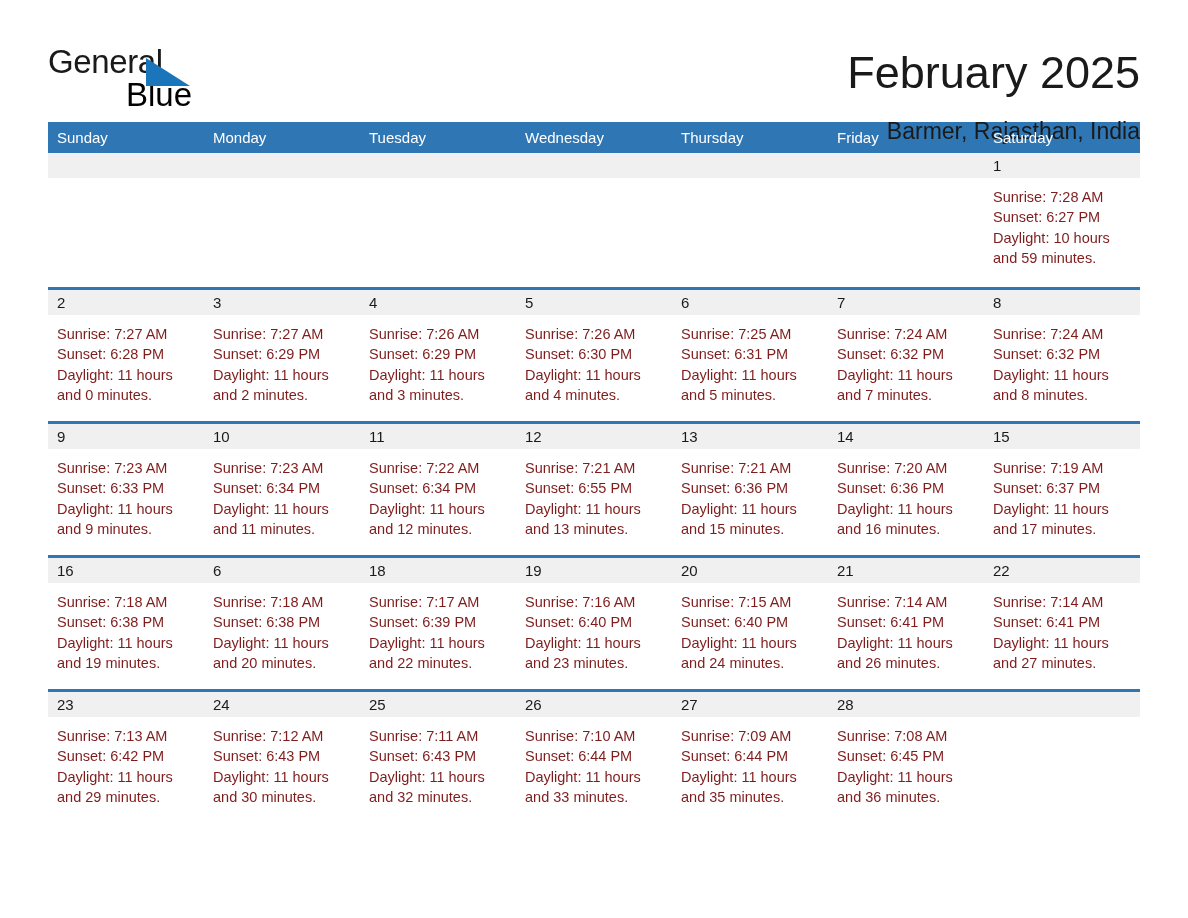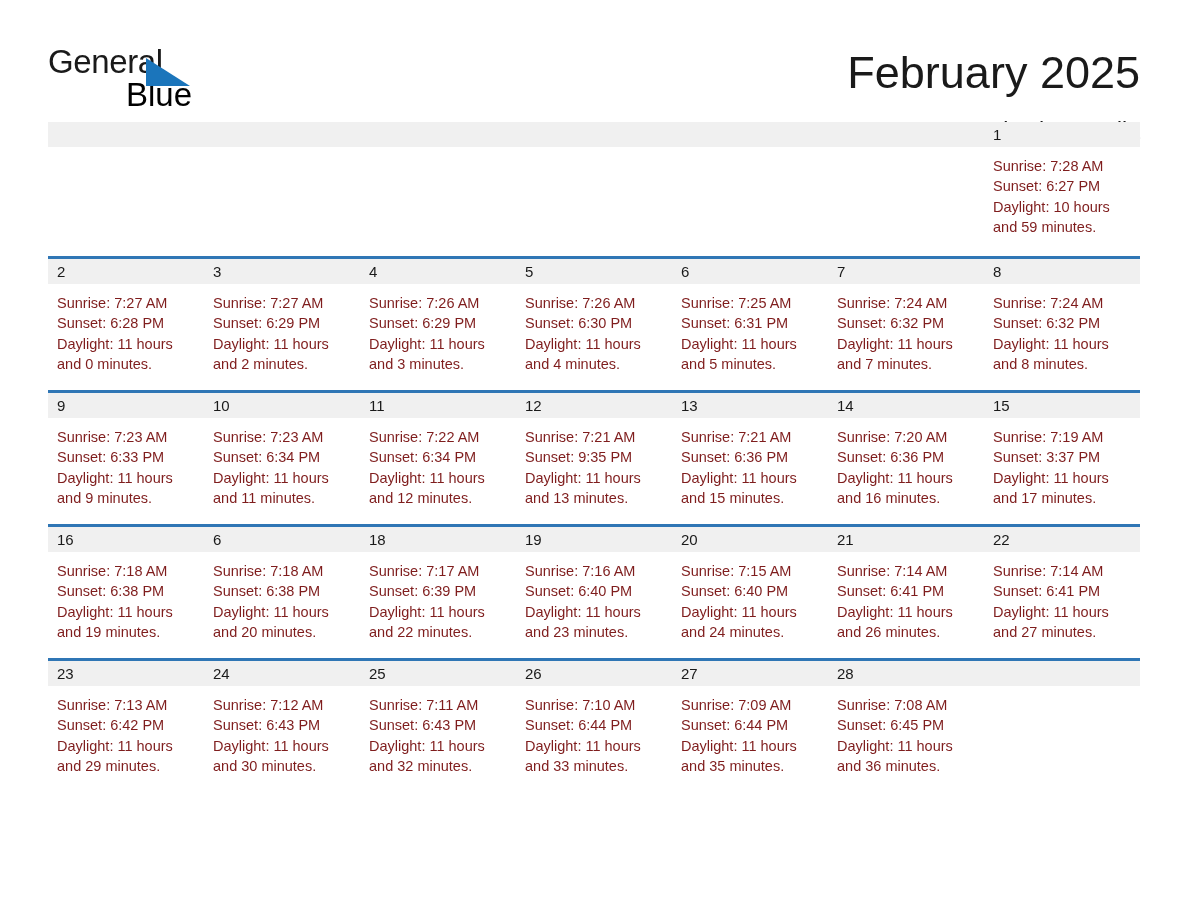--- a/index.html
+++ b/index.html
@@ -140,20 +140,29 @@
       <span class="logo-tri"></span>
       <span class="logo-blue">Blue</span>
     </div>
     <div class="titles">
       <div class="month-title">February 2025</div>
       <div class="location">Barmer, Rajasthan, India</div>
     </div>
   </div>
 
   <div class="calendar">
+    <div class="weekday-row">
+      <div class="weekday">Sunday</div>
+      <div class="weekday">Monday</div>
+      <div class="weekday">Tuesday</div>
+      <div class="weekday">Wednesday</div>
+      <div class="weekday">Thursday</div>
+      <div class="weekday">Friday</div>
+      <div class="weekday">Saturday</div>
+    </div>
     <div id="weeks-container">
         <div class="week-row first">
           <div class="day-cell empty">
             <div class="day-num-band">
               <span class="day-num"></span>
             </div>
           </div>
           <div class="day-cell empty">
             <div class="day-num-band">
               <span class="day-num"></span>
@@ -292,21 +301,21 @@
               <div>Sunset: 6:34 PM</div>
               <div class="daylight">Daylight: 11 hours and 12 minutes.</div>
             </div>
           </div>
           <div class="day-cell">
             <div class="day-num-band">
               <span class="day-num">12</span>
             </div>
             <div class="day-info">
               <div>Sunrise: 7:21 AM</div>
-              <div>Sunset: 9:35 PM</div>
+              <div>Sunset: 6:55 PM</div>
               <div class="daylight">Daylight: 11 hours and 13 minutes.</div>
             </div>
           </div>
           <div class="day-cell">
             <div class="day-num-band">
               <span class="day-num">13</span>
             </div>
             <div class="day-info">
               <div>Sunrise: 7:21 AM</div>
               <div>Sunset: 6:36 PM</div>
@@ -322,21 +331,21 @@
               <div>Sunset: 6:36 PM</div>
               <div class="daylight">Daylight: 11 hours and 16 minutes.</div>
             </div>
           </div>
           <div class="day-cell">
             <div class="day-num-band">
               <span class="day-num">15</span>
             </div>
             <div class="day-info">
               <div>Sunrise: 7:19 AM</div>
-              <div>Sunset: 3:37 PM</div>
+              <div>Sunset: 6:37 PM</div>
               <div class="daylight">Daylight: 11 hours and 17 minutes.</div>
             </div>
           </div>
         </div>
         <div class="week-row">
           <div class="day-cell">
             <div class="day-num-band">
               <span class="day-num">16</span>
             </div>
             <div class="day-info">

